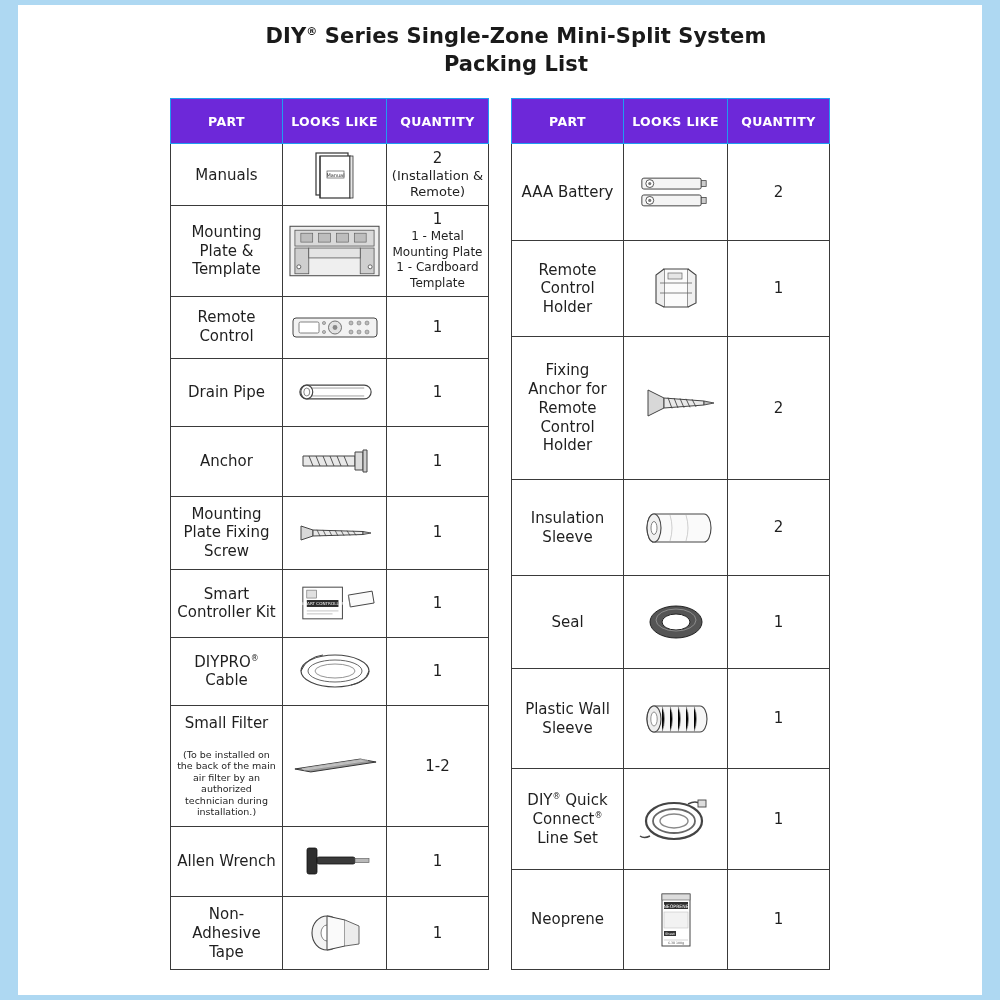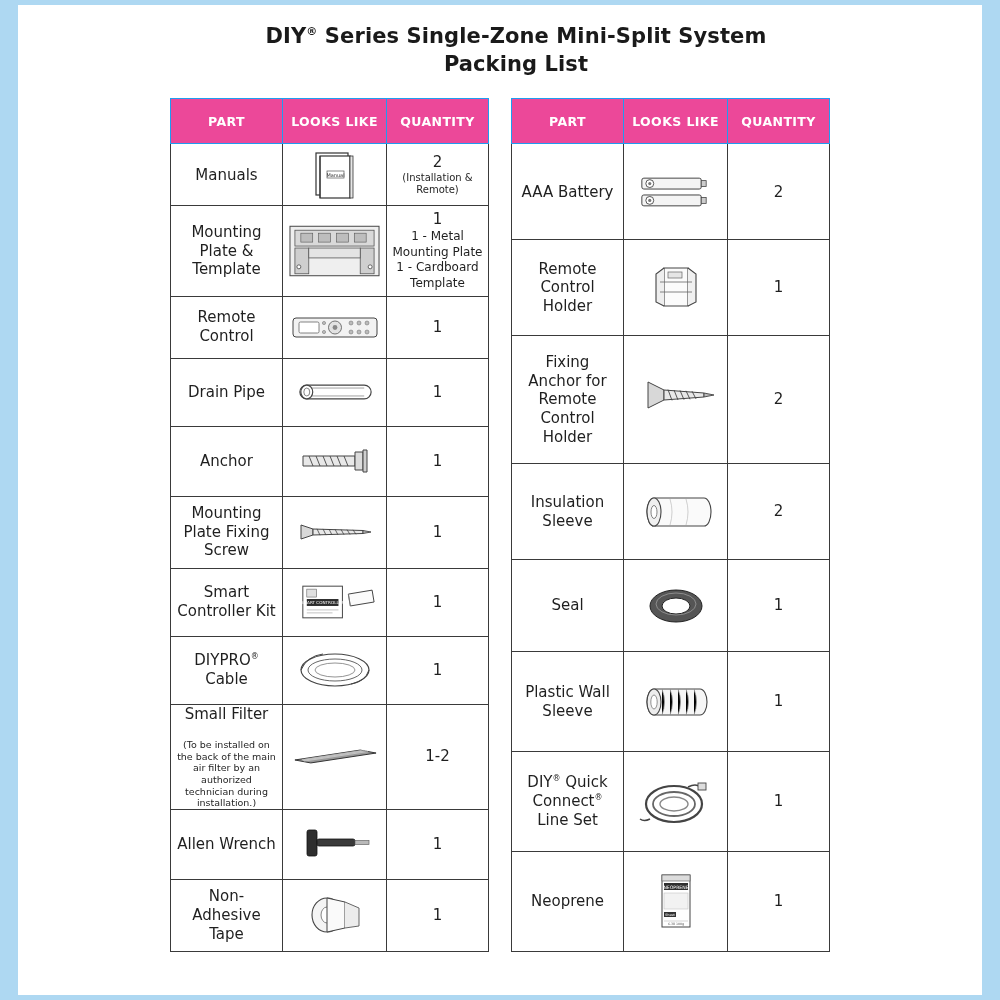--- a/index.html
+++ b/index.html
@@ -47,54 +47,54 @@
   }
   table.left { width: 318px; }
   table.right { width: 318px; }
   th, td {
     border: 1px solid #3a3a3a;
     text-align: center;
     vertical-align: middle;
     color: #1f1f1f;
   }
   thead th {
-    background: #ec4899;
+    background: #6d28d9;
     color: #ffffff;
     font-size: 12.5px;
     font-weight: bold;
     letter-spacing: 0.4px;
     height: 42px;
     border-color: #1f9cf0;
   }
   table.left col.c1 { width: 112px; }
   table.left col.c2 { width: 104px; }
   table.left col.c3 { width: 102px; }
   table.right col.c1 { width: 112px; }
   table.right col.c2 { width: 104px; }
   table.right col.c3 { width: 102px; }
 
   td.part {
     font-size: 15px;
     line-height: 1.25;
-    padding: 0 6px;
+    padding: 8px 6px;
   }
   td.part .sub {
     display: block;
     font-size: 9.5px;
     line-height: 1.22;
     margin-top: 16px;
   }
   td.qty {
     font-size: 15px;
     line-height: 1.25;
     padding: 4px 4px;
   }
   td.qty .sub {
     display: block;
-    font-size: 10px;
+    font-size: 13px;
     line-height: 1.25;
   }
   td.qty .small {
     display: block;
     font-size: 12px;
     line-height: 1.3;
   }
   td.pic {
     padding: 4px;
   }

